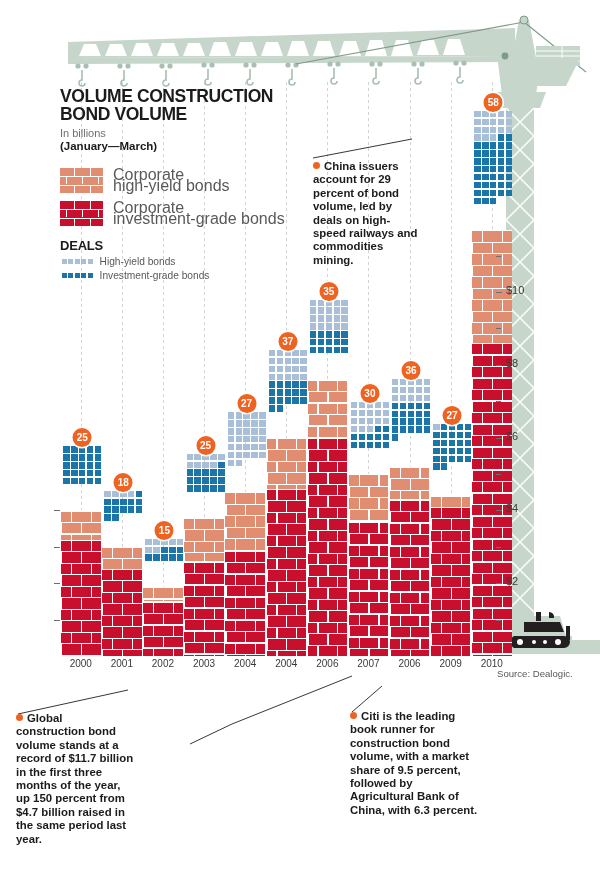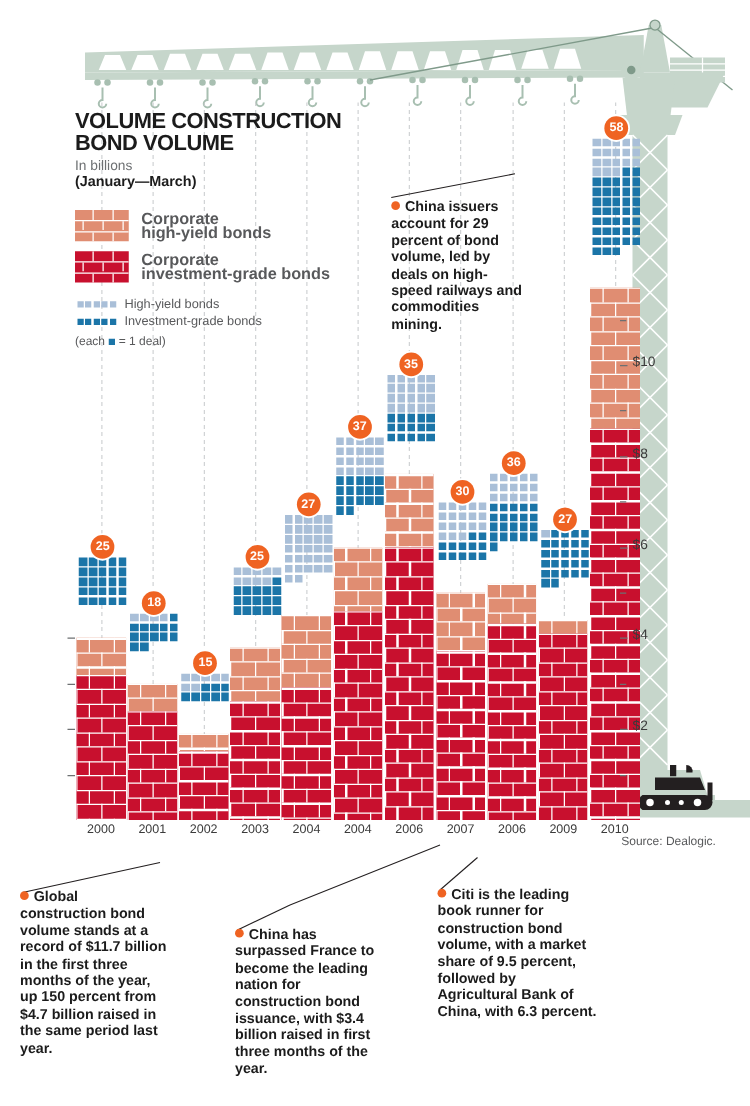--- a/index.html
+++ b/index.html
@@ -27,21 +27,21 @@
   .subtitle{font-size:11px;color:#6d7072;margin-top:4px;line-height:12px;}
   .period{font-size:11.5px;font-weight:bold;color:#1b1b1b;margin-top:1px;line-height:13px;}
 
   
   .legend-bonds{position:absolute;left:60px;top:168px;width:230px;}
   .legend-row{display:flex;align-items:flex-start;margin-bottom:8px;}
   .swatch{width:43px;height:25px;flex:0 0 auto;margin-right:10px;position:relative;overflow:hidden;}
   .swatch.hy{background:#e08d72;}
   .swatch.ig{background:#c8102e;}
   .swatch .mortar{position:absolute;background:#ffffff;}
-  .legend-label{font-size:13px;line-height:11.4px;color:#58595b;padding-top:1px;font-weight:bold;}
+  .legend-label{font-size:16px;line-height:11.4px;color:#58595b;padding-top:1px;}
 
   
   .legend-deals{position:absolute;left:60px;top:238px;width:220px;}
   .deals-head{font-size:13px;font-weight:bold;letter-spacing:-0.2px;color:#1b1b1b;margin-bottom:3px;}
   .deal-legend-row{display:flex;align-items:center;margin-bottom:3px;}
   .badge{
     width:17px;height:17px;border-radius:50%;background:#ef6322;color:#ffffff;
     font-size:9.5px;font-weight:bold;display:flex;align-items:center;justify-content:center;
     flex:0 0 auto;margin-right:6px;
   }
@@ -291,44 +291,40 @@
         <div class="mortar" style="left:30px;top:17.8px;width:1.3px;height:8px;"></div>
       </div>
       <div class="legend-label">
         <span>Corporate</span><br>
         <span>investment-grade bonds</span>
       </div>
     </div>
   </div>
 
   <div class="legend-deals">
+    <div class="deals-head">DEALS</div>
     <div class="deal-legend-row">
       <div class="mini-grid">
         <i class="sq-hy"></i>
           <i class="sq-hy"></i>
           <i class="sq-hy"></i>
           <i class="sq-hy"></i>
           <i class="sq-hy"></i>
       </div>
       <div class="lbl">High-yield bonds</div>
     </div>
     <div class="deal-legend-row">
       <div class="mini-grid">
         <i class="sq-ig"></i>
           <i class="sq-ig"></i>
           <i class="sq-ig"></i>
           <i class="sq-ig"></i>
           <i class="sq-ig"></i>
       </div>
       <div class="lbl">Investment-grade bonds</div>
-    </div>
-    <div class="each-note">
-      <span>(each</span>
-      <span class="chip"></span>
-      <span>= 1 deal)</span>
     </div>
   </div>
 
   <div class="chart" id="chart">
       <div class="bar" style="left: 61px; width: 39.5px; top: 510.4px; height: 145.6px;">
         <div class="seg hy" style="top: 0px; height: 29.12px;">
           <div class="mortar" style="top: 0px;"></div>
           <div class="vjoint" style="left: 9.875px; top: 0px; height: 11.5px; bottom: auto;"></div>
           <div class="vjoint" style="left: 29.625px; top: 0px; height: 11.5px; bottom: auto;"></div>
           <div class="mortar" style="top: 11.5px;"></div>
@@ -1399,23 +1395,20 @@
   </svg>
 
   <div class="callout" style="left:313px;top:160px;width:108px;">
     <span class="dot"></span><span>China issuers account for 29 percent of bond volume, led by deals on high-speed railways and commodities mining.</span>
   </div>
 
   <div class="callout" style="left:16px;top:712px;width:118px;">
     <span class="dot"></span><span>Global construction bond volume stands at a record of $11.7 billion in the first three months of the year, up 150 percent from $4.7 billion raised in the same period last year.</span>
   </div>
 
-  <div class="callout" style="left:188px;top:742px;width:122px;">
-    <span class="dot"></span><span>China has surpassed France to become the leading nation for construction bond issuance, with $3.4 billion raised in first three months of the year.</span>
-  </div>
 
   <div class="callout" style="left:350px;top:710px;width:128px;">
     <span class="dot"></span><span>Citi is the leading book runner for construction bond volume, with a market share of 9.5 percent, followed by Agricultural Bank of China, with 6.3 percent.</span>
   </div>
 
   <div class="source">Source: Dealogic.</div>
 
 </div>
 
 </body></html>

